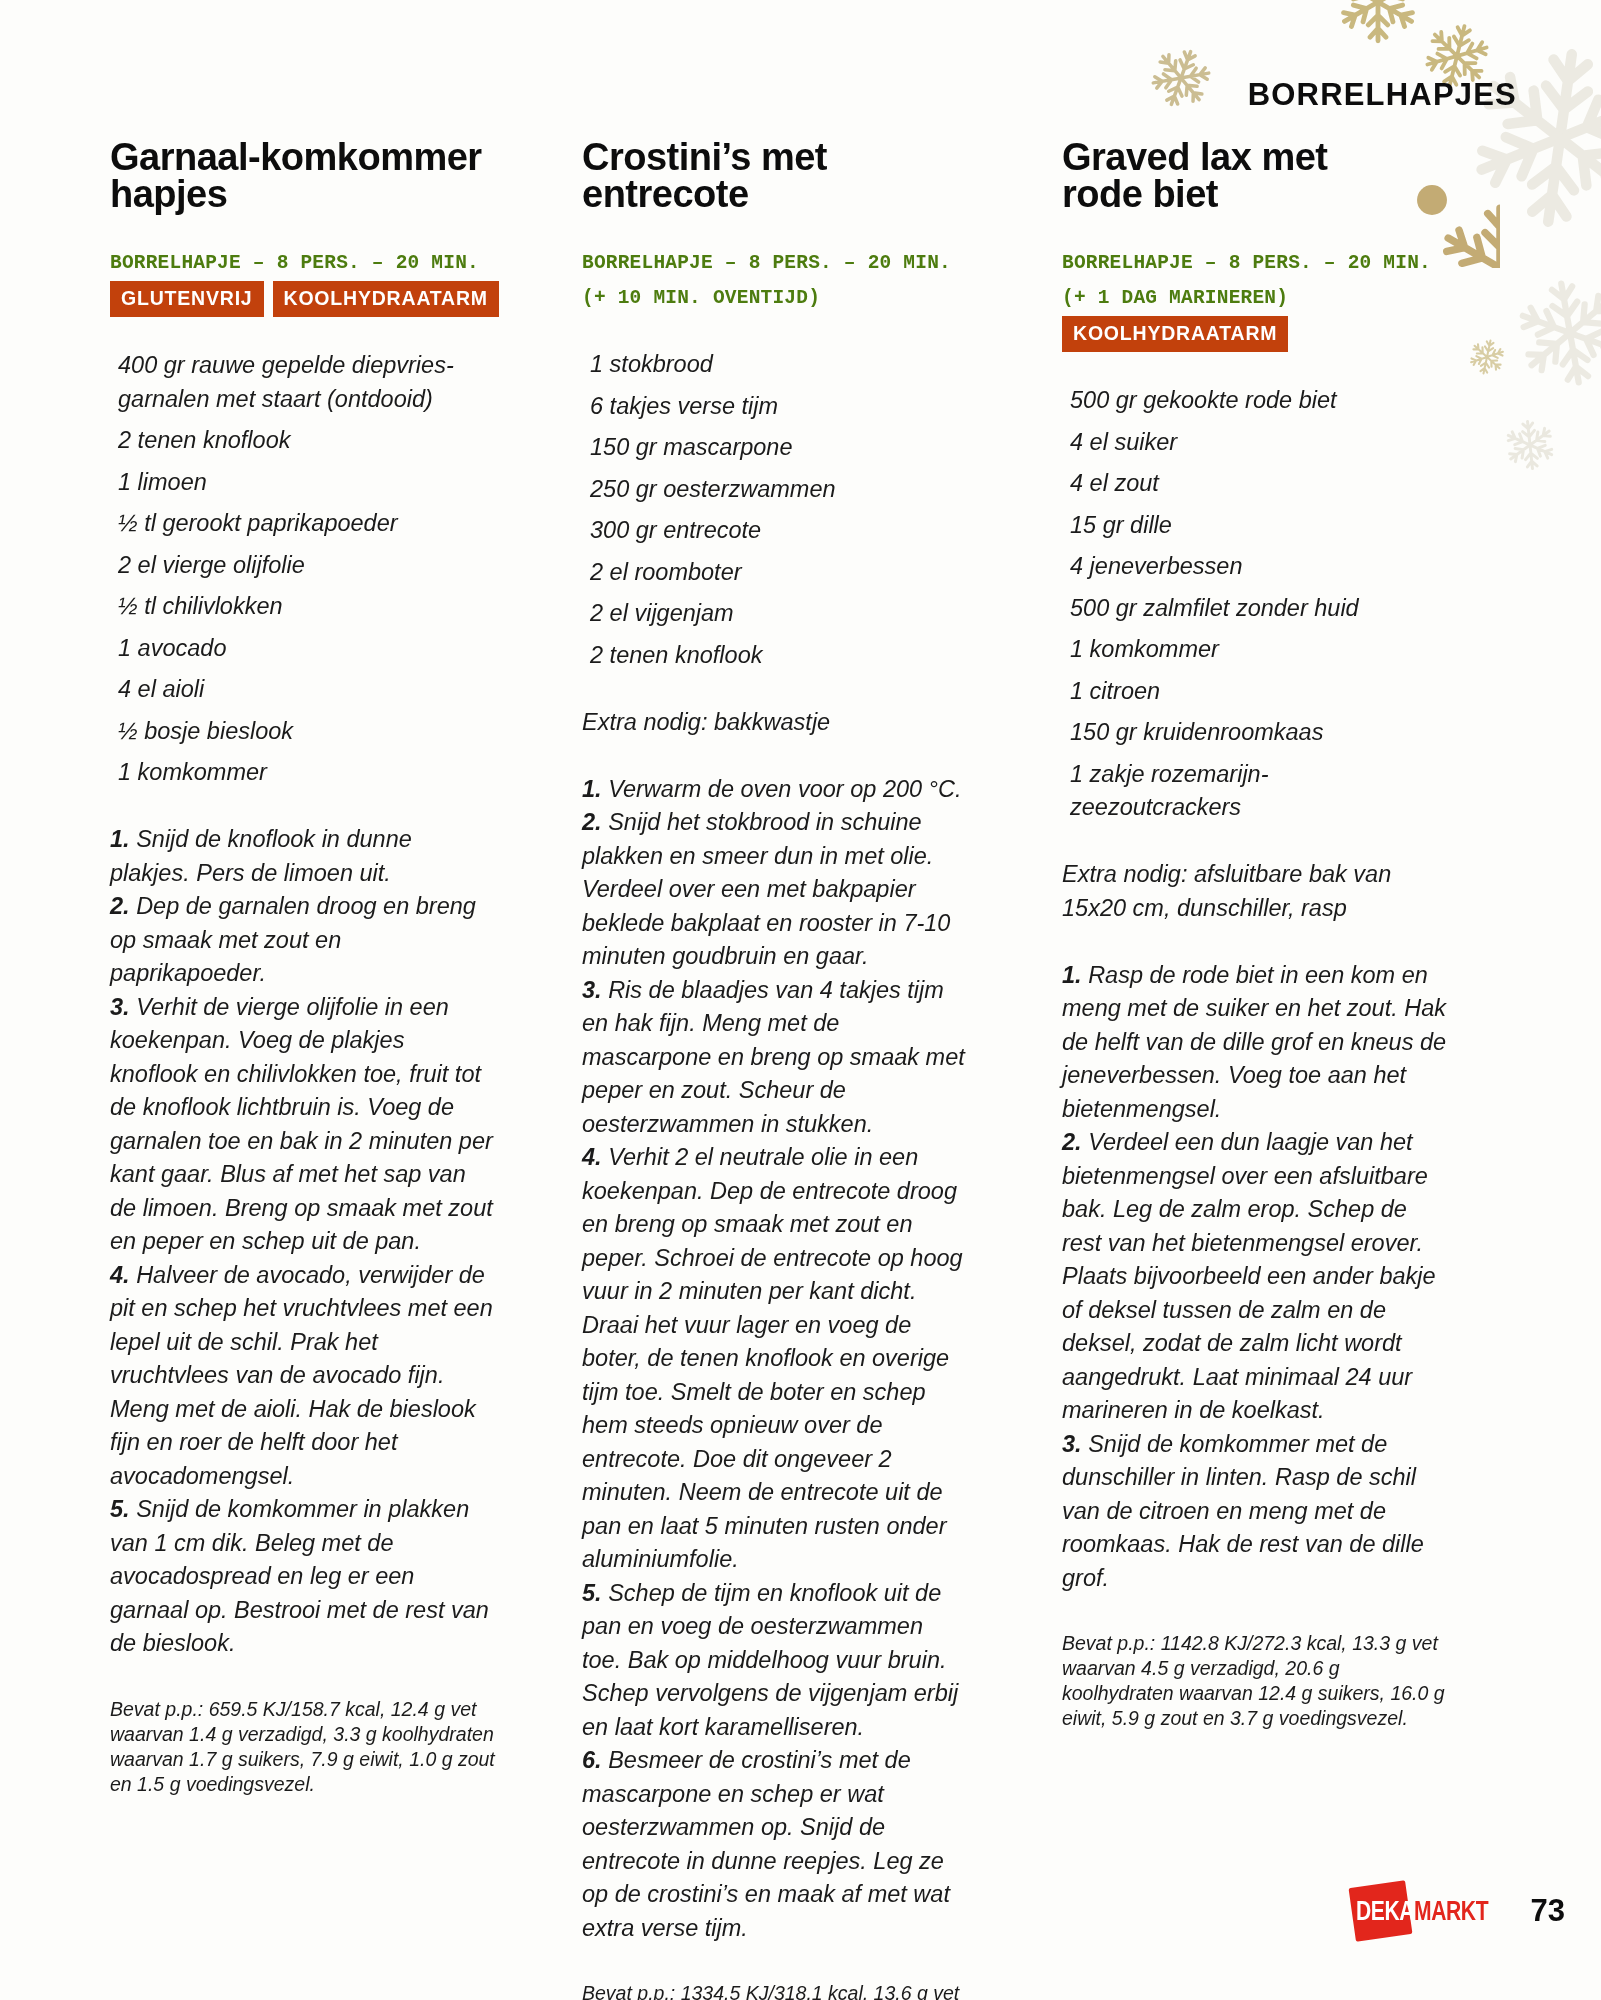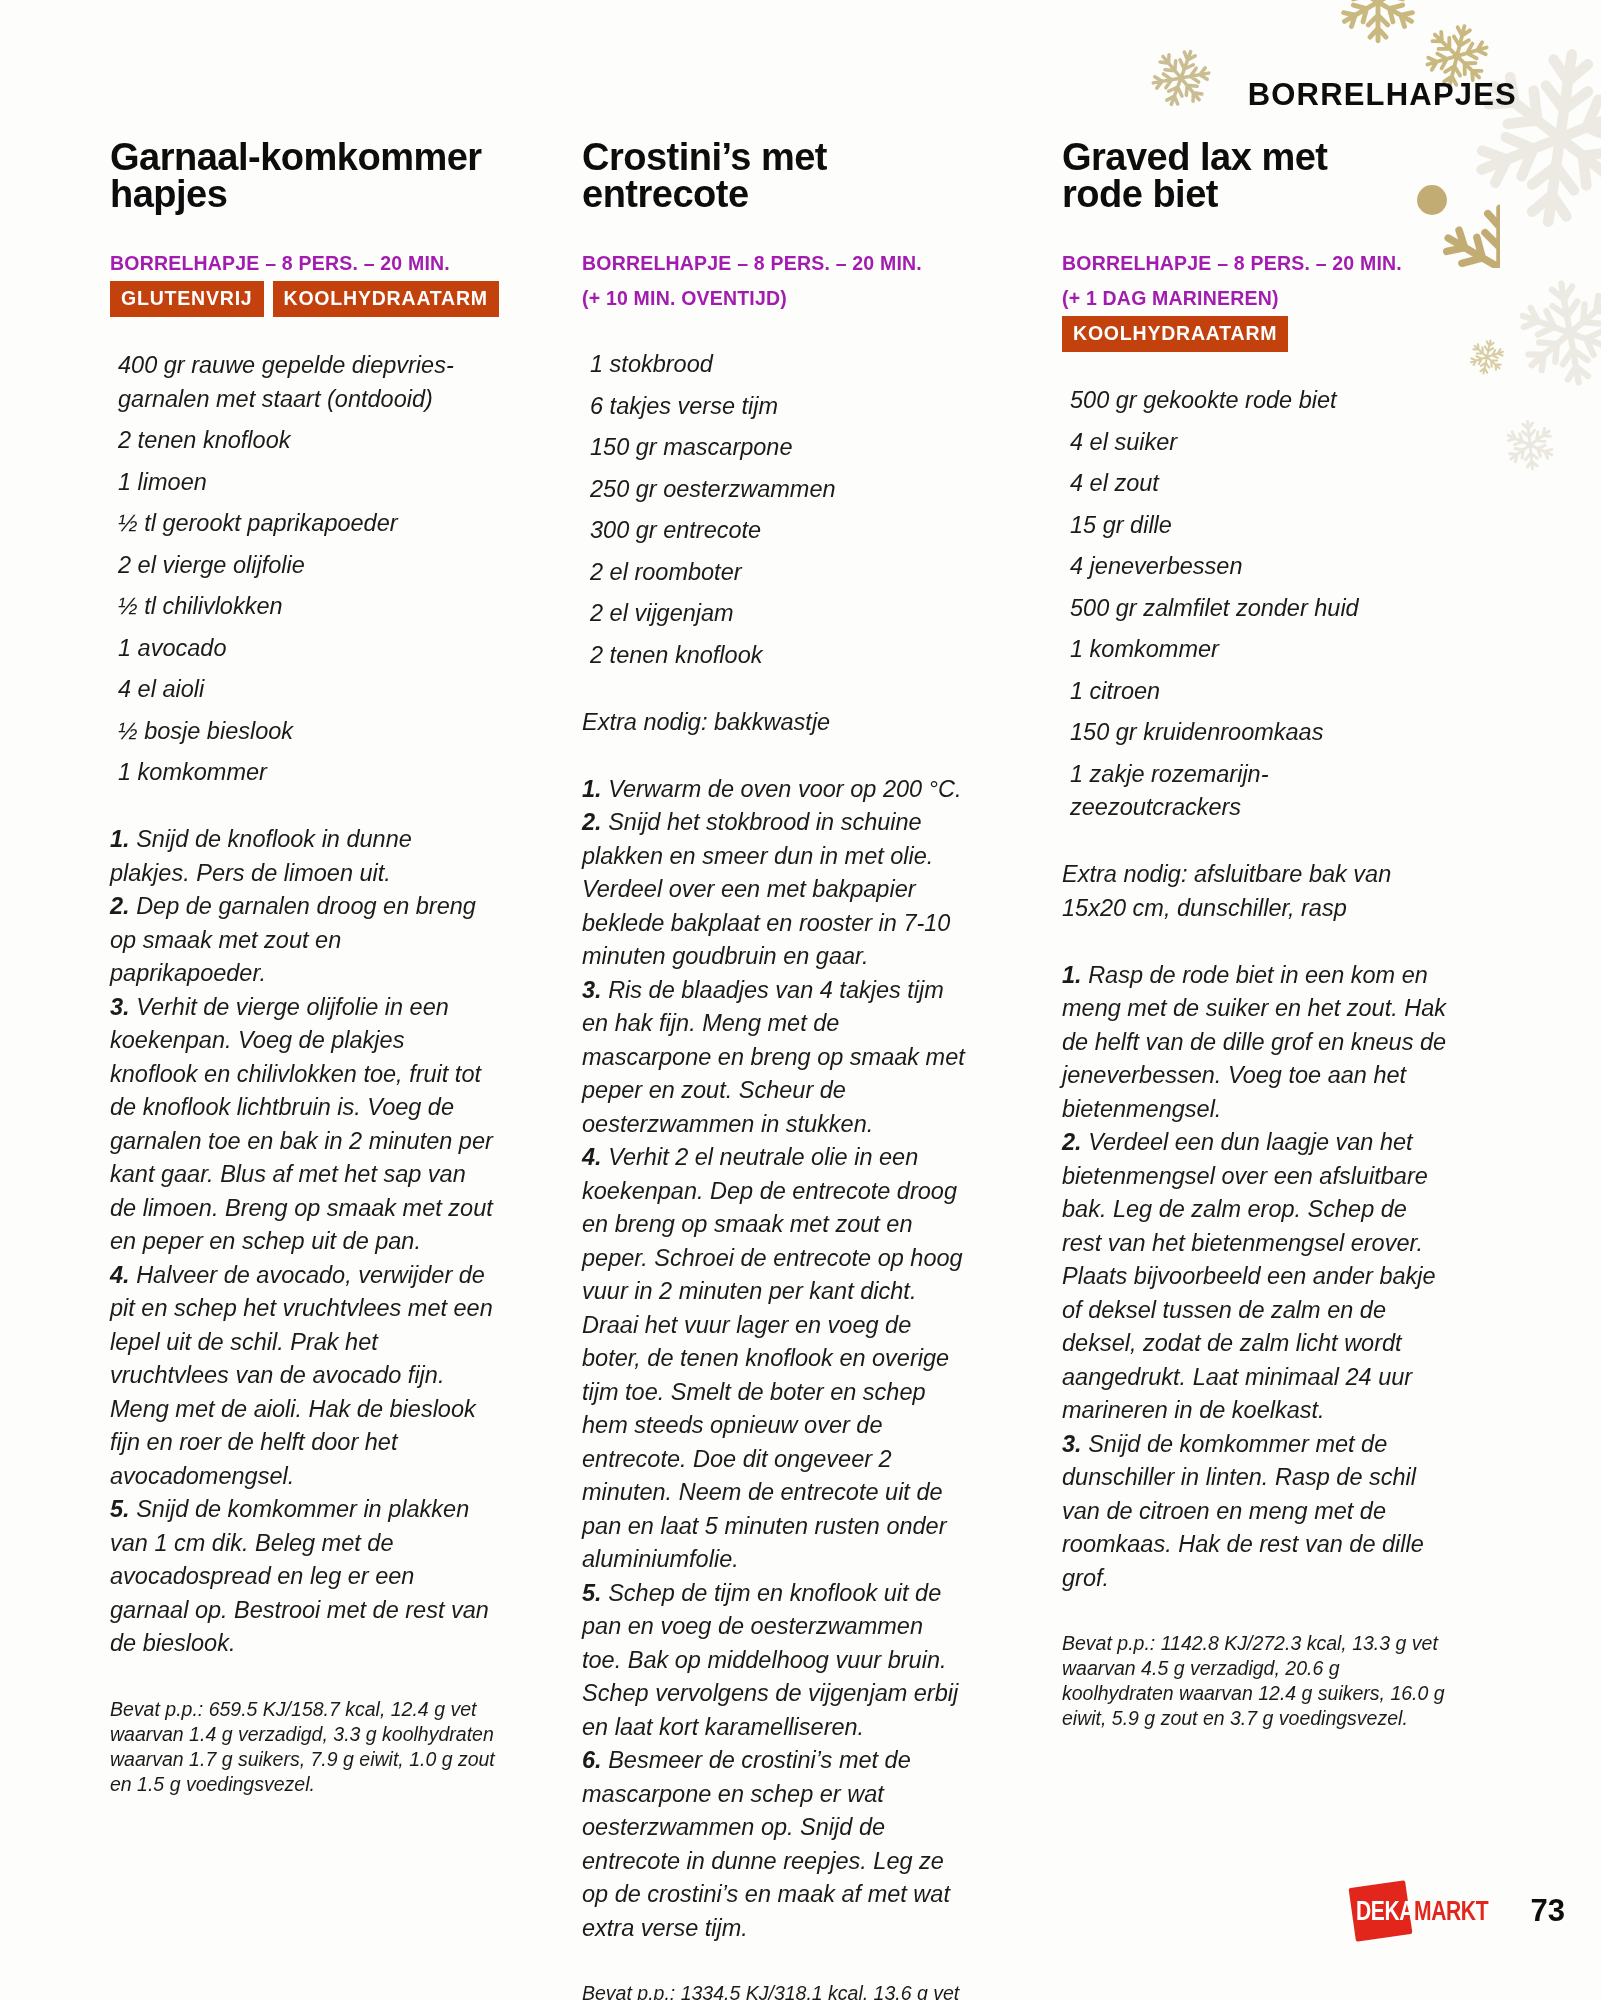--- a/index.html
+++ b/index.html
@@ -14,21 +14,21 @@
   
   .section-title{
     position:absolute;top:79px;right:84px;
     font-size:31px;font-weight:900;letter-spacing:1.2px;line-height:1;
     color:#0d0d0d;white-space:nowrap;
   }
   
   .col{position:absolute;top:139px;width:385px;}
   .title{margin:0;font-size:38px;line-height:37px;font-weight:900;letter-spacing:-0.5px;color:#0d0d0d;}
   .title .tl{display:block;}
-  .meta{margin-top:33px;font-size:19.5px;line-height:35px;font-weight:700;letter-spacing:0.2px;color:#a21caf;}
+  .meta{margin-top:33px;font-size:19.5px;line-height:35px;font-weight:700;letter-spacing:0.2px;color:#4d7c0f;font-family:Liberation Mono, monospace;}
   .badges{display:flex;gap:9px;}
   .badge{
     display:inline-flex;align-items:center;
     background:#c2410c;color:#ffffff;
     font-size:19.5px;font-weight:700;letter-spacing:0.8px;
     padding:6px 11px 7px;white-space:nowrap;
   }
   .ingredients{margin-top:32px;font-size:23.5px;line-height:33.5px;font-style:italic;}
   .ing{margin:8px;}
   .extra{margin:33.5px 0 0 0;font-size:23.5px;line-height:33.5px;font-style:italic;}

